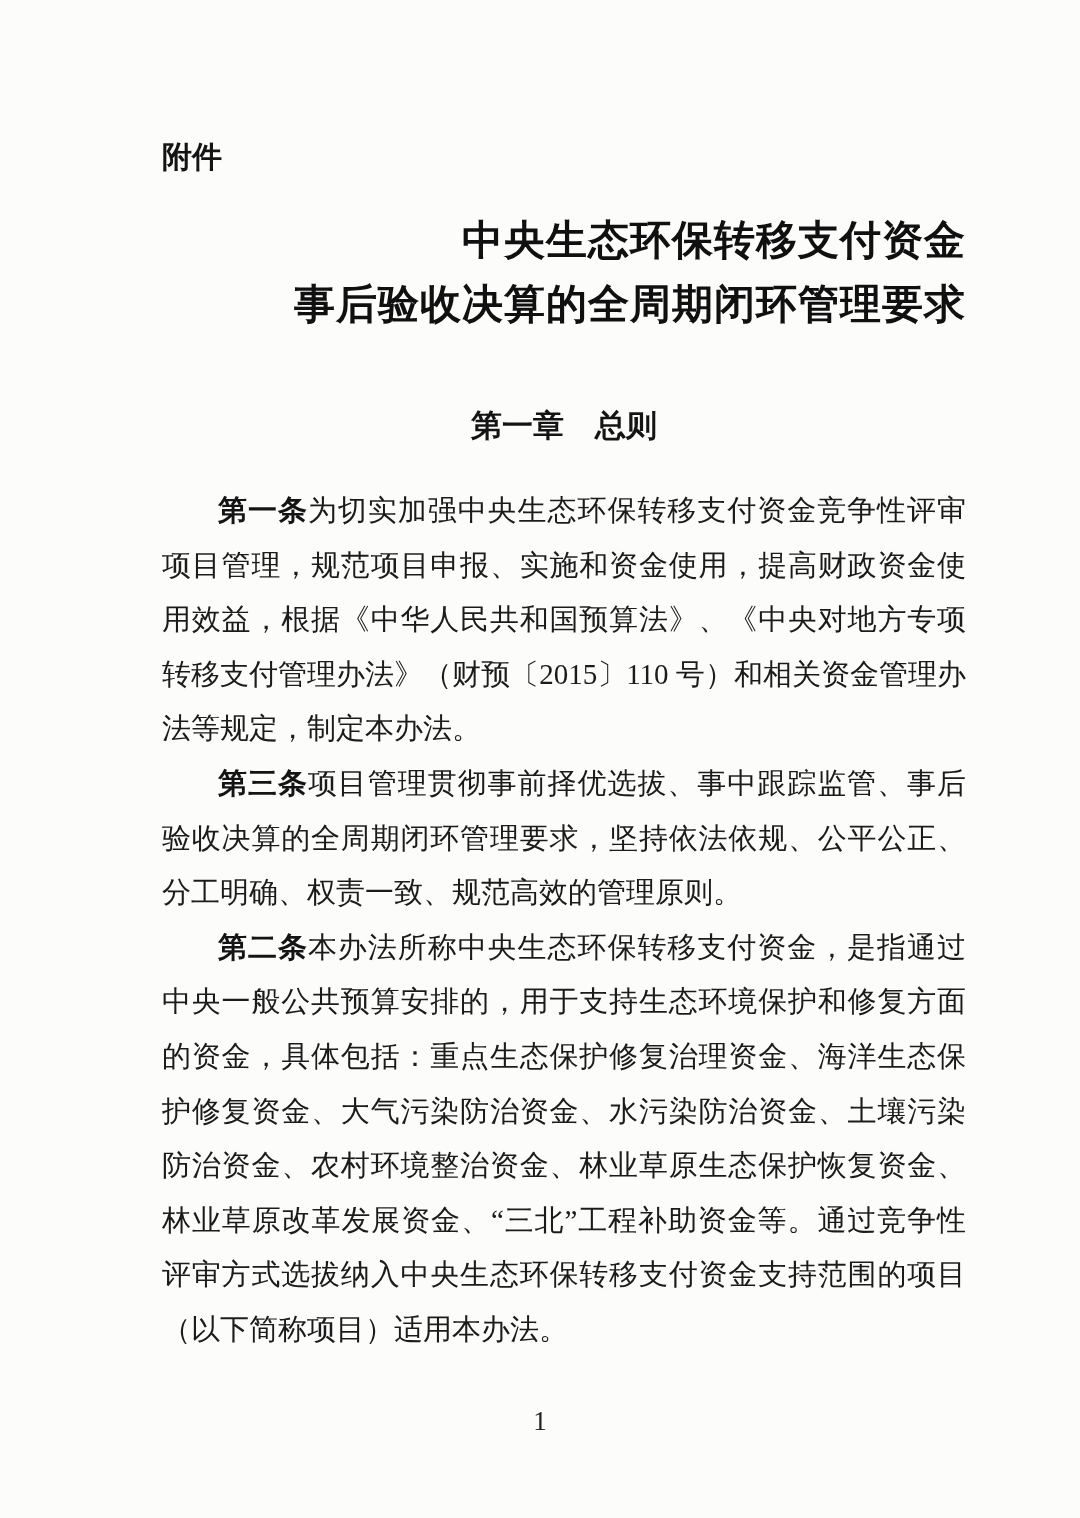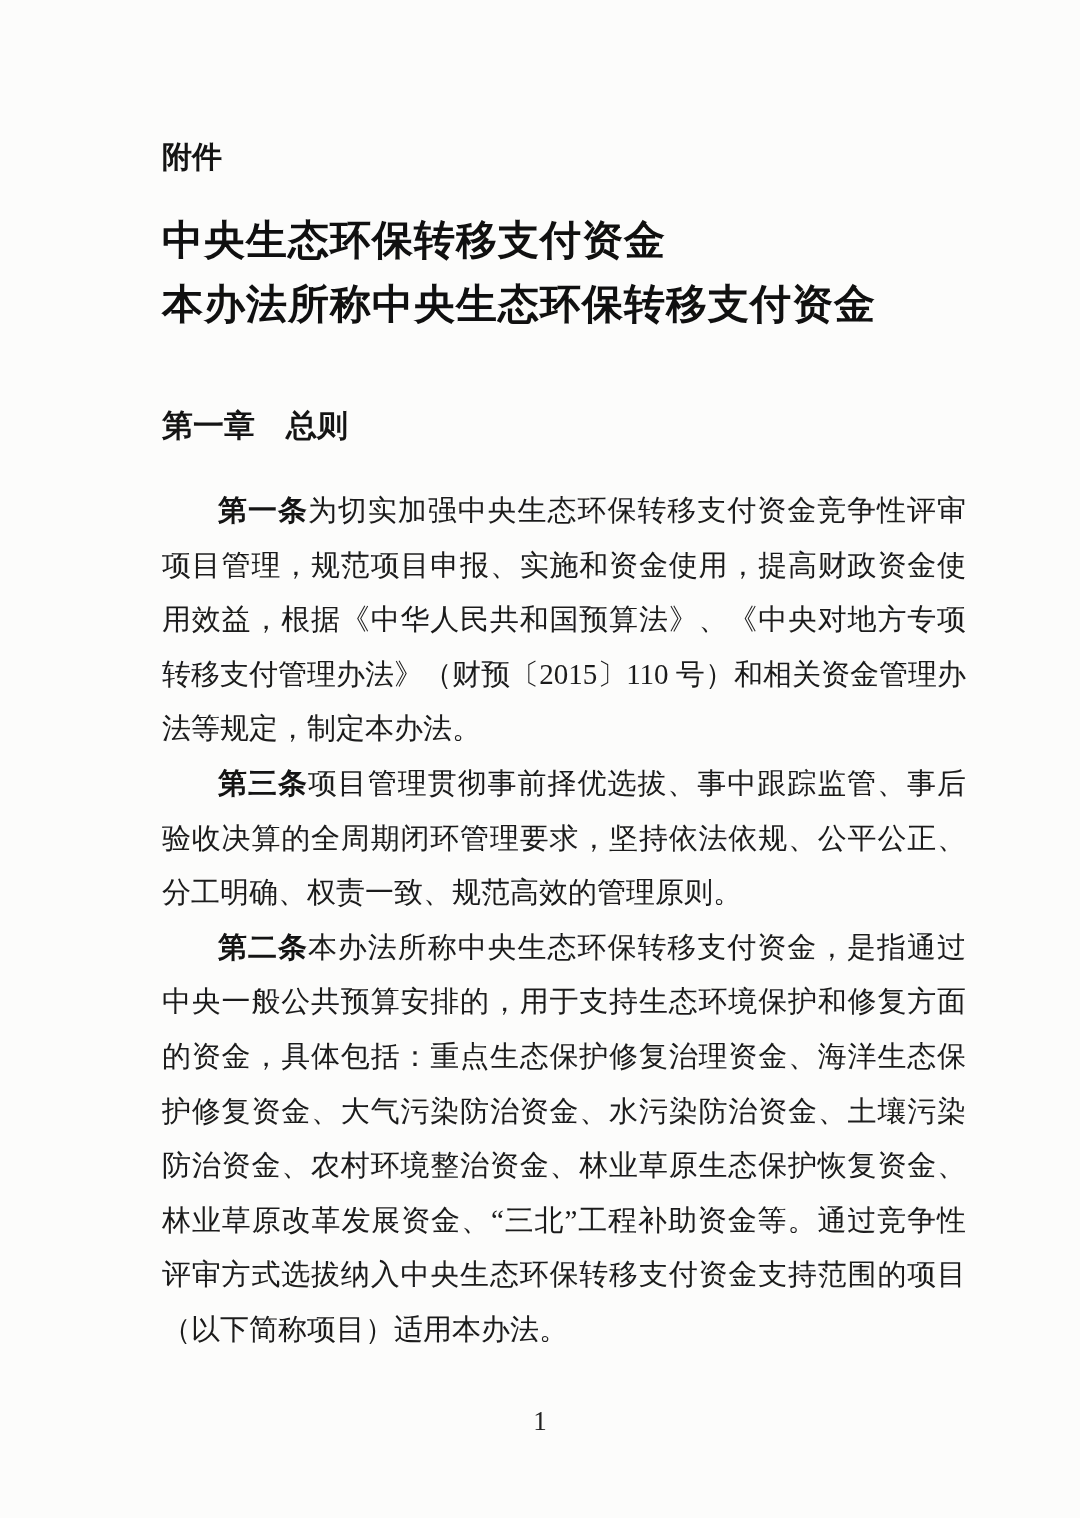--- a/index.html
+++ b/index.html
@@ -21,30 +21,31 @@
   }
   .attachment {
     font-family: "Liberation Sans", "DejaVu Sans", sans-serif;
     font-weight: 700;
     font-size: 30px;
     line-height: 34px;
     color: #141414;
   }
   .doc-title {
     margin-top: 34px;
-    text-align: left;
+    text-align: right;
     font-family: Liberation Sans, sans-serif;
     font-weight: 700;
     font-size: 41px;
     line-height: 64px;
     letter-spacing: 1px;
     color: #101010;
   }
   .chapter-heading {
     margin-top: 68px;
+    text-align: center;
     font-family: "Liberation Sans", "DejaVu Sans", sans-serif;
     font-weight: 700;
     font-size: 31px;
     line-height: 44px;
     color: #141414;
   }
   .body-text {
     margin-top: 35px;
     font-size: 29px;
     line-height: 54.6px;
@@ -73,21 +74,21 @@
 </head>
 <body>
 
 <div class="page">
   <div class="content">
 
     <div class="attachment">附件</div>
 
     <div class="doc-title">
       <div>中央生态环保转移支付资金</div>
-      <div>本办法所称中央生态环保转移支付资金</div>
+      <div>事后验收决算的全周期闭环管理要求</div>
     </div>
 
     <div class="chapter-heading">第一章　总则</div>
 
     <div class="body-text">
       <p class="article"><span class="art-label">第一条</span><span>为切实加强中央生态环保转移支付资金竞争性评审项目管理，规范项目申报、实施和资金使用，提高财政资金使用效益，根据《中华人民共和国预算法》、《中央对地方专项转移支付管理办法》（财预〔2015〕110 号）和相关资金管理办法等规定，制定本办法。</span></p>
 
       <p class="article"><span class="art-label">第三条</span><span>项目管理贯彻事前择优选拔、事中跟踪监管、事后验收决算的全周期闭环管理要求，坚持依法依规、公平公正、分工明确、权责一致、规范高效的管理原则。</span></p>
 
       <p class="article"><span class="art-label">第二条</span><span>本办法所称中央生态环保转移支付资金，是指通过中央一般公共预算安排的，用于支持生态环境保护和修复方面的资金，具体包括：重点生态保护修复治理资金、海洋生态保护修复资金、大气污染防治资金、水污染防治资金、土壤污染防治资金、农村环境整治资金、林业草原生态保护恢复资金、林业草原改革发展资金、“三北”工程补助资金等。通过竞争性评审方式选拔纳入中央生态环保转移支付资金支持范围的项目（以下简称项目）适用本办法。</span></p>

